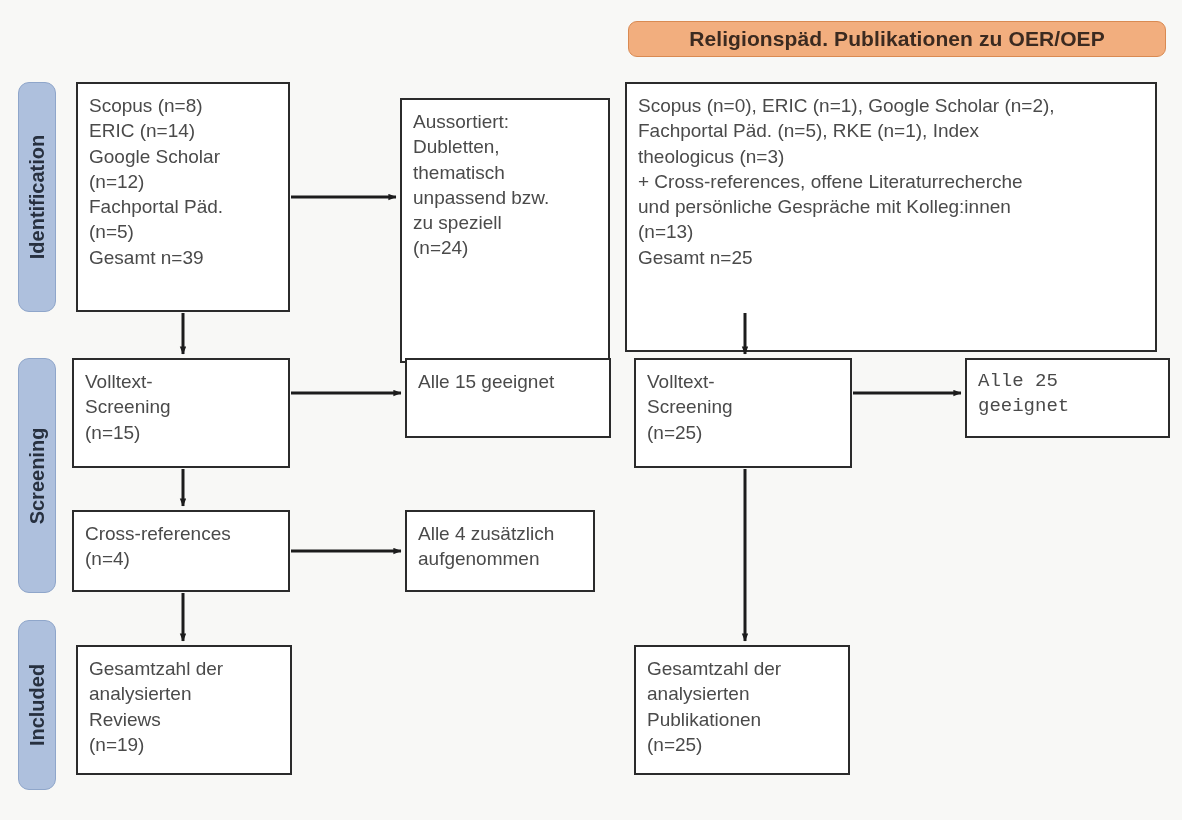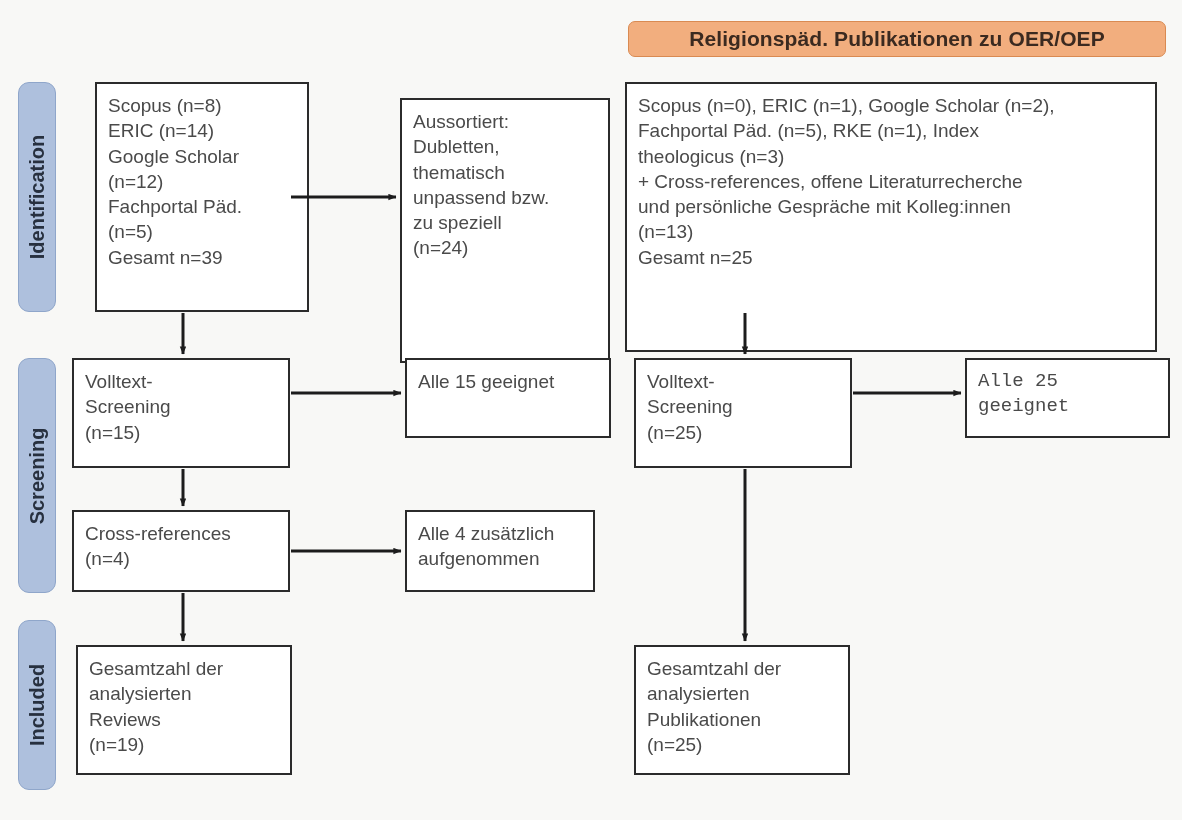--- a/index.html
+++ b/index.html
@@ -22,21 +22,21 @@
     border-radius:9px;
     display:flex;align-items:center;justify-content:center;
     font-weight:bold;
     font-size:21px;
     color:#3b2a20;
     letter-spacing:.1px;
     box-sizing:border-box;
     white-space:nowrap;
   }
   #hdr-left {left:70px; top:21px; width:544px; height:36px;}
-  #hdr-right{left:628px;top:21px; width:538px; height:36px;border-radius:7px;}
+  #hdr-right{left:628px;top:21px; width:538px; height:36px;}
 
   
   .tab{
     position:absolute;
     left:18px;width:38px;
     background:#aec0dd;
     border:1.5px solid #8fa6ca;
     border-radius:11px;
     box-sizing:border-box;
   }
@@ -62,21 +62,21 @@
     box-sizing:border-box;
     padding:9px 8px 6px 11px;
     font-size:19px;
     line-height:1.33;
     color:#4a4a4a;
     white-space:pre-line;
     overflow:hidden;
   }
 
   
-  #box-sources-left   {left:76px; top:82px;  width:214px; height:230px;margin-left:19px;}
+  #box-sources-left   {left:76px; top:82px;  width:214px; height:230px;}
   #box-excluded       {left:400px;top:82px;  width:210px; height:265px;margin-top:16px;}
   #box-fulltext-left  {left:72px; top:358px; width:218px; height:110px;}
   #box-suitable-left  {left:405px;top:358px; width:206px; height:80px;}
   #box-crossrefs      {left:72px; top:510px; width:218px; height:82px;}
   #box-crossrefs-added{left:405px;top:510px; width:190px; height:82px;}
   #box-included-left  {left:76px; top:645px; width:216px; height:130px;}
 
   
   #box-sources-right  {left:625px;top:82px;  width:532px; height:270px;}
   #box-fulltext-right {left:634px;top:358px; width:218px; height:110px;}

